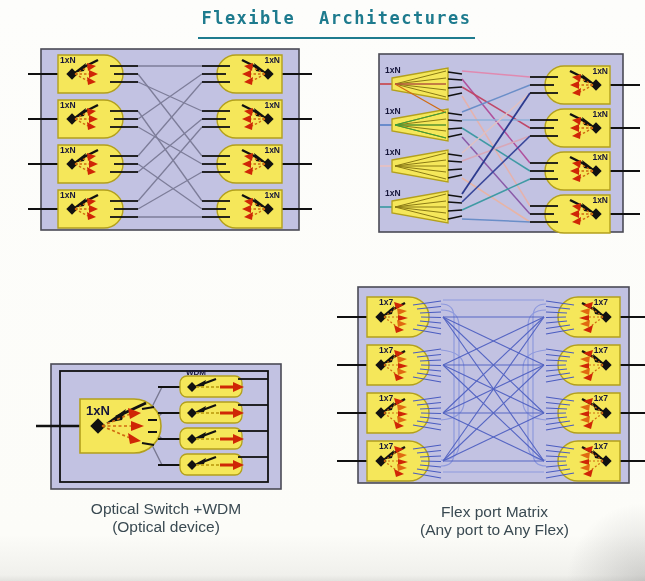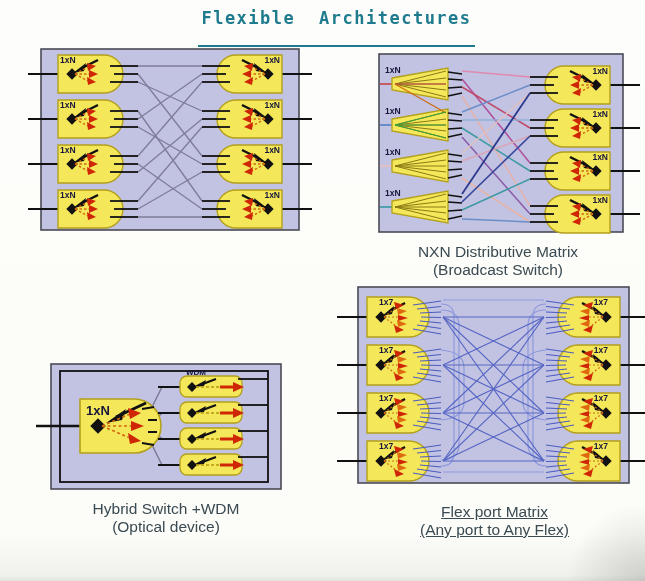--- a/index.html
+++ b/index.html
@@ -10,21 +10,21 @@
       radial-gradient(circle at 100% 100%, rgba(140,140,140,.35), rgba(140,140,140,0) 9%),
       linear-gradient(180deg,#fdfdfb 0%,#fcfcf8 92%,#f0f0ec 99%,#e2e2de 100%);
   }
   .title{
     position:absolute;top:8px;left:0;right:0;text-align:center;
   }
   .title span{
     display:inline-block;margin-left:28px;
     font-family:"DejaVu Sans Mono",monospace;font-weight:bold;font-size:17px;
     letter-spacing:1.5px;word-spacing:12px;color:#1e7b8e;
-    border-bottom:2.5px solid #1e7b8e;padding:0 3px 17px 3px;
+    border-bottom:2.5px solid #1e7b8e;padding:0 3px 9px 3px;
   }
   .caption{
     position:absolute;text-align:center;color:#3a4a52;
     font-size:15.5px;line-height:18px;font-family:"Liberation Sans",sans-serif;
   }
   svg{position:absolute;overflow:visible;}
   svg text{
     font-family:"Liberation Sans",sans-serif;font-weight:bold;fill:#16163a;
   }
   .lbl{font-size:8.5px;}
@@ -206,24 +206,20 @@
       <text class="lbl" x="7" y="20">1xN</text>
       <text class="lbl" x="7" y="61">1xN</text>
       <text class="lbl" x="7" y="102">1xN</text>
       <text class="lbl" x="7" y="143">1xN</text>
       <text class="lbl" x="230" y="21" text-anchor="end">1xN</text>
       <text class="lbl" x="230" y="64" text-anchor="end">1xN</text>
       <text class="lbl" x="230" y="107" text-anchor="end">1xN</text>
       <text class="lbl" x="230" y="150" text-anchor="end">1xN</text>
     </g>
   </svg>
-  <div class="caption" style="left:368px;top:243px;width:260px;">
-    <div>NXN Distributive Matrix</div>
-    <div>(Broadcast Switch)</div>
-  </div>
 
   <svg width="232" height="127" style="left:50px;top:363px;" viewBox="0 0 232 127">
     <rect x="1" y="1" width="230" height="125" fill="#c2c2e2" stroke="#4a4a55" stroke-width="1.6"></rect>
     <rect x="10" y="8" width="208" height="111" fill="none" stroke="#111" stroke-width="1.8"></rect>
     <g stroke="#777790" stroke-width="1.4" fill="none">
       <line x1="102" y1="44" x2="112" y2="24"></line>
       <line x1="105" y1="57" x2="112" y2="50"></line>
       <line x1="105" y1="69" x2="112" y2="76"></line>
       <line x1="102" y1="82" x2="112" y2="102"></line>
     </g>
@@ -251,21 +247,21 @@
       </g>
       <text class="lbl-big" x="36" y="52">1xN</text>
     </g>
     <use href="#g-wdm" transform="translate(130,13)"></use>
     <use href="#g-wdm" transform="translate(130,39)"></use>
     <use href="#g-wdm" transform="translate(130,65)"></use>
     <use href="#g-wdm" transform="translate(130,91)"></use>
     <text class="lbl-wdm" x="136" y="12">WDM</text>
   </svg>
   <div class="caption" style="left:50px;top:500px;width:232px;">
-    <div>Hybrid Switch +WDM</div>
+    <div>Optical Switch +WDM</div>
     <div>(Optical device)</div>
   </div>
 
   <svg width="273" height="198" style="left:357px;top:286px;" viewBox="0 0 273 198">
     <rect x="1" y="1" width="271" height="196" fill="#c2c2e2" stroke="#4a4a55" stroke-width="1.6"></rect>
     <g stroke="#8e99dd" stroke-width="1.2" fill="none">
       <path d="M84,18 Q97,18 97,31 V167 Q97,180 84,180"></path>
       <path d="M84,24 Q102,24 102,40 V158 Q102,174 84,174"></path>
       <path d="M84,64 Q107,66 107,82 V116 Q107,132 84,134"></path>
       <path d="M189,18 Q176,18 176,31 V167 Q176,180 189,180"></path>
@@ -304,18 +300,18 @@
       <text class="lbl" x="22" y="19">1x7</text>
       <text class="lbl" x="22" y="67">1x7</text>
       <text class="lbl" x="22" y="115">1x7</text>
       <text class="lbl" x="22" y="163">1x7</text>
       <text class="lbl" x="251" y="19" text-anchor="end">1x7</text>
       <text class="lbl" x="251" y="67" text-anchor="end">1x7</text>
       <text class="lbl" x="251" y="115" text-anchor="end">1x7</text>
       <text class="lbl" x="251" y="163" text-anchor="end">1x7</text>
     </g>
   </svg>
-  <div class="caption" style="left:352px;top:503px;width:285px;text-decoration:underline;">
+  <div class="caption" style="left:352px;top:503px;width:285px;">
     <div>Flex port Matrix</div>
     <div>(Any port to Any Flex)</div>
   </div>
 
 </div>
 
 </body></html>

